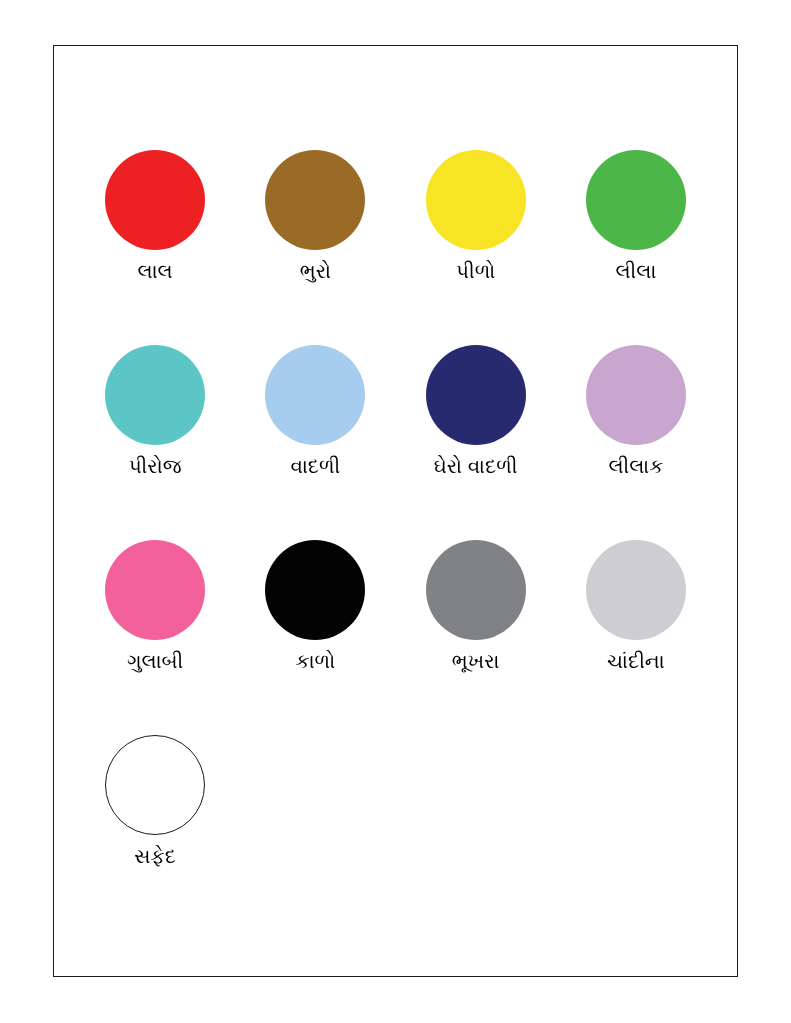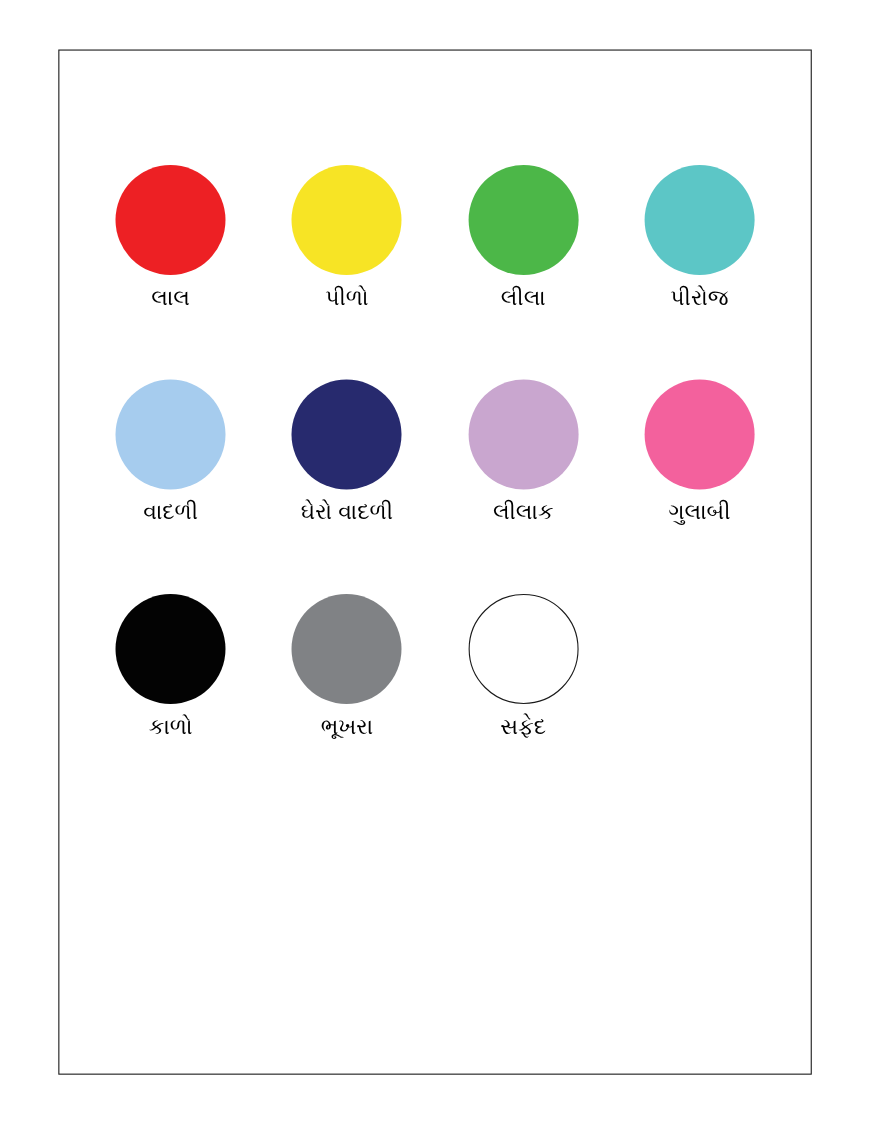--- a/index.html
+++ b/index.html
@@ -78,20 +78,24 @@
 <body>
 
 <div class="page">
   <div class="page-frame"></div>
   <div class="swatch-grid" id="swatch-grid">
       <div class="swatch">
         <div class="swatch-dot" style="background: rgb(237, 32, 36);"></div>
         <div class="swatch-label">લાલ</div>
       </div>
       <div class="swatch">
+        <div class="swatch-dot" style="background: rgb(154, 107, 38);"></div>
+        <div class="swatch-label">ભુરો</div>
+      </div>
+      <div class="swatch">
         <div class="swatch-dot" style="background: rgb(247, 228, 37);"></div>
         <div class="swatch-label">પીળો</div>
       </div>
       <div class="swatch">
         <div class="swatch-dot" style="background: rgb(76, 183, 72);"></div>
         <div class="swatch-label">લીલા</div>
       </div>
       <div class="swatch">
         <div class="swatch-dot" style="background: rgb(92, 198, 198);"></div>
         <div class="swatch-label">પીરોજ</div>
@@ -114,17 +118,21 @@
       </div>
       <div class="swatch">
         <div class="swatch-dot" style="background: rgb(3, 3, 3);"></div>
         <div class="swatch-label">કાળો</div>
       </div>
       <div class="swatch">
         <div class="swatch-dot" style="background: rgb(128, 130, 133);"></div>
         <div class="swatch-label">ભૂખરા</div>
       </div>
       <div class="swatch">
+        <div class="swatch-dot" style="background: rgb(205, 205, 210);"></div>
+        <div class="swatch-label">ચાંદીના</div>
+      </div>
+      <div class="swatch">
         <div class="swatch-dot" style="background: rgb(255, 255, 255); border: 1.5px solid rgb(26, 26, 26);"></div>
         <div class="swatch-label">સફેદ</div>
       </div>
     </div>
 </div>
 
 </body></html>

